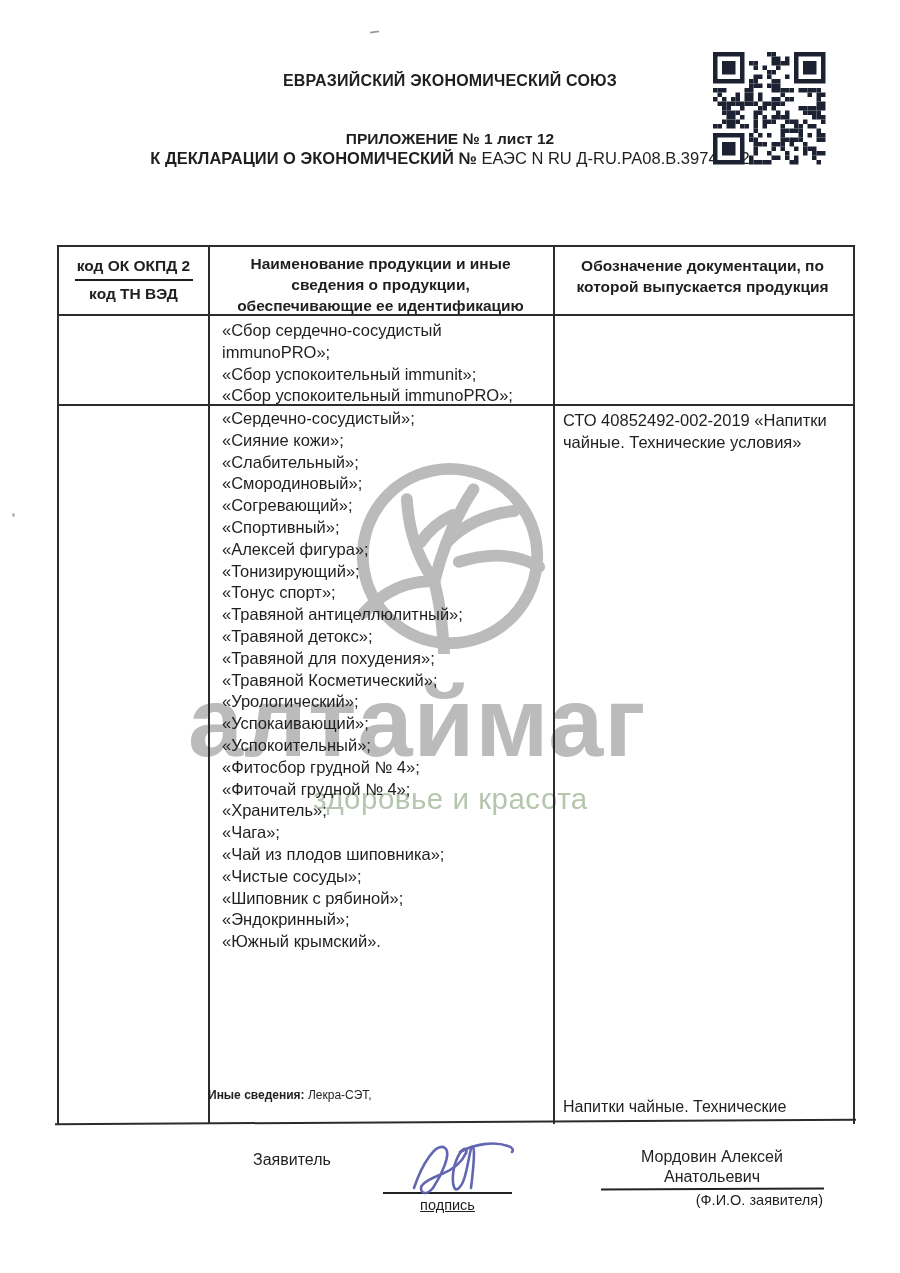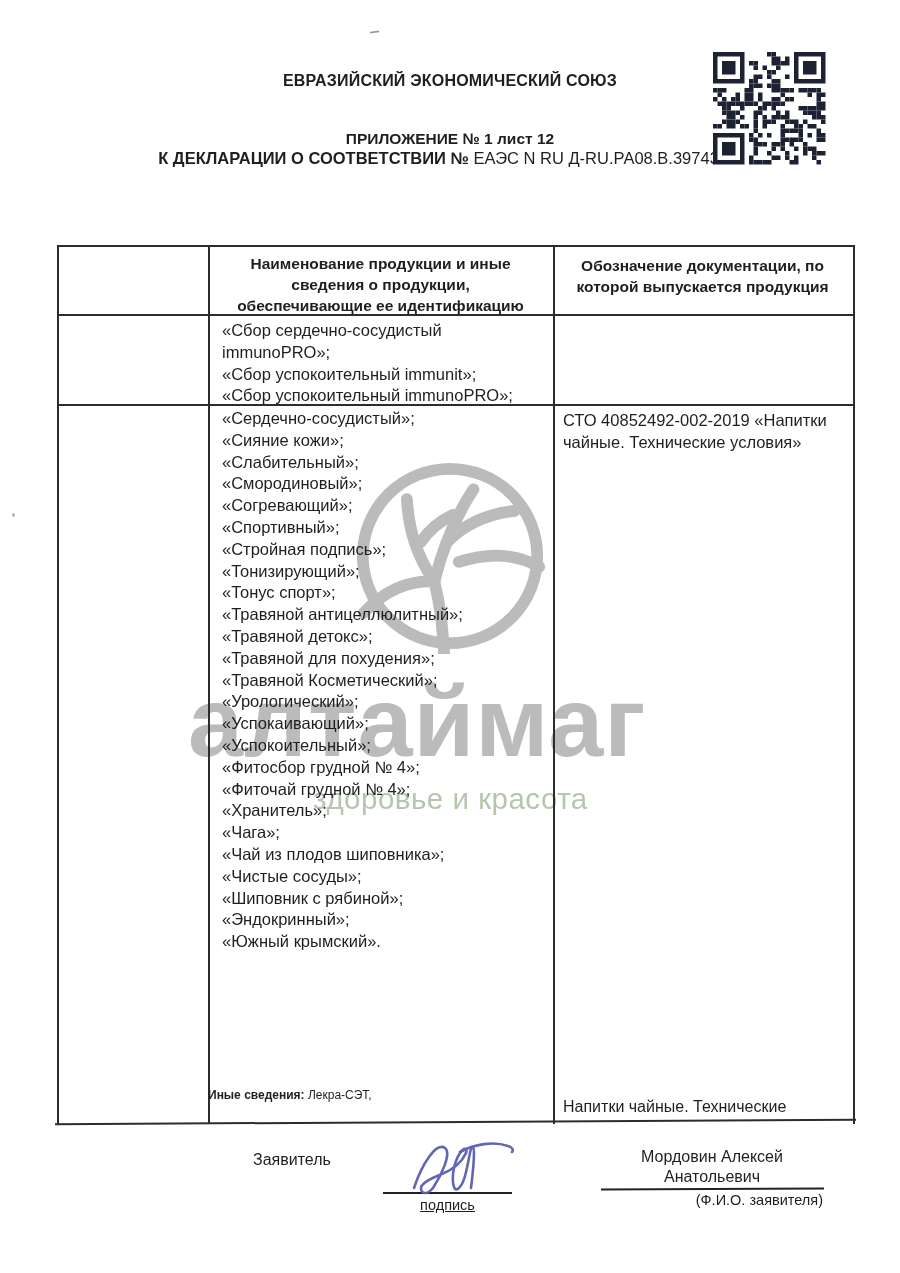--- a/index.html
+++ b/index.html
@@ -79,21 +79,21 @@
 <body>
 
 <div class="page">
 
   <div class="artifact-dash"></div>
   <div class="artifact-dot"></div>
 
   <div class="doc-head head-line1">ЕВРАЗИЙСКИЙ ЭКОНОМИЧЕСКИЙ СОЮЗ</div>
   <div class="doc-head head-line2">ПРИЛОЖЕНИЕ № 1 лист 12</div>
   <div class="doc-head head-line3">
-    <span>К ДЕКЛАРАЦИИ О СООТВЕТСТВИИ №</span>
+    <span>К ДЕКЛАРАЦИИ О ЭКОНОМИЧЕСКИЙ №</span>
     <span class="reg">ЕАЭС N RU Д-RU.РА08.В.39743/22</span>
   </div>
 
   <div class="qr"><svg width="112.5" height="112.5">
         <rect x="54" y="0" width="4.5" height="4.5" fill="#1d2233"></rect>
         <rect x="58.5" y="0" width="4.5" height="4.5" fill="#1d2233"></rect>
         <rect x="58.5" y="4.5" width="4.5" height="4.5" fill="#1d2233"></rect>
         <rect x="63" y="4.5" width="4.5" height="4.5" fill="#1d2233"></rect>
         <rect x="72" y="4.5" width="4.5" height="4.5" fill="#1d2233"></rect>
         <rect x="36" y="9" width="4.5" height="4.5" fill="#1d2233"></rect>
@@ -320,39 +320,44 @@
   </svg>
   <div class="wm-brand">алтаймаг</div>
   <div class="wm-tagline">здоровье и красота</div>
 
   <div class="sheet-table">
     <div class="vline v1"></div>
     <div class="vline v2"></div>
     <div class="hline h1"></div>
     <div class="hline h2"></div>
 
+    <div class="cell c1h th">
+      <div>код ОК ОКПД 2</div>
+      <div class="frac-line"></div>
+      <div>код ТН ВЭД</div>
+    </div>
 
     <div class="cell c2h th">Наименование продукции и иные сведения о продукции, обеспечивающие ее идентификацию</div>
     <div class="cell c3h th">Обозначение документации, по которой выпускается продукция</div>
 
     <div class="cell r1c2 prod">
         <div class="prod">«Сбор сердечно-сосудистый immunoPRO»;</div>
         <div class="prod">«Сбор успокоительный immunit»;</div>
         <div class="prod">«Сбор успокоительный immunoPRO»;</div>
       </div>
 
     <div class="cell r2c2">
       <div class="prod">
           <div class="prod">«Сердечно-сосудистый»;</div>
           <div class="prod">«Сияние кожи»;</div>
           <div class="prod">«Слабительный»;</div>
           <div class="prod">«Смородиновый»;</div>
           <div class="prod">«Согревающий»;</div>
           <div class="prod">«Спортивный»;</div>
-          <div class="prod">«Стройная подпись»;</div>
+          <div class="prod">«Алексей фигура»;</div>
           <div class="prod">«Тонизирующий»;</div>
           <div class="prod">«Тонус спорт»;</div>
           <div class="prod">«Травяной антицеллюлитный»;</div>
           <div class="prod">«Травяной детокс»;</div>
           <div class="prod">«Травяной для похудения»;</div>
           <div class="prod">«Травяной Косметический»;</div>
           <div class="prod">«Урологический»;</div>
           <div class="prod">«Успокаивающий»;</div>
           <div class="prod">«Успокоительный»;</div>
           <div class="prod">«Фитосбор грудной № 4»;</div>

